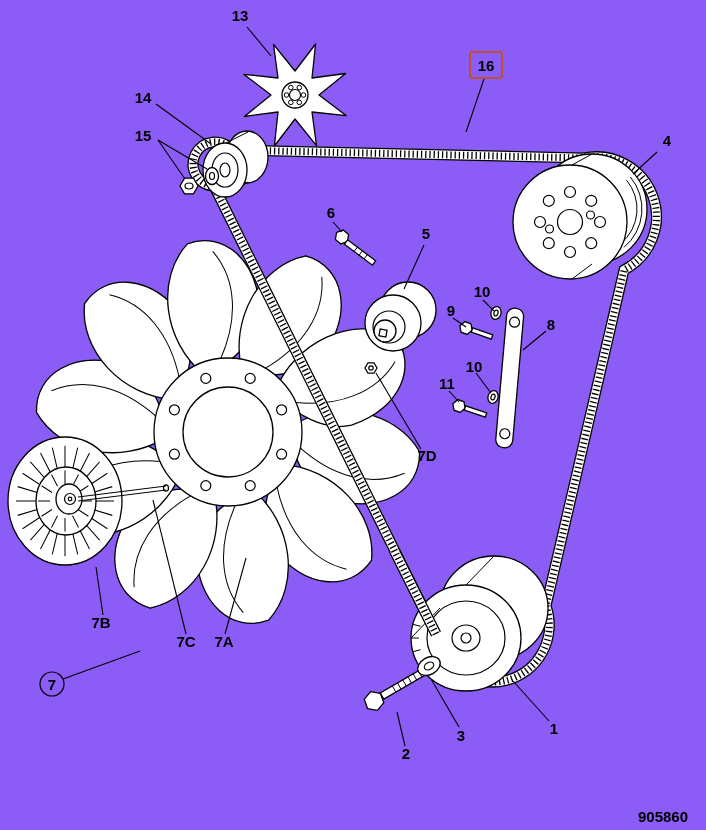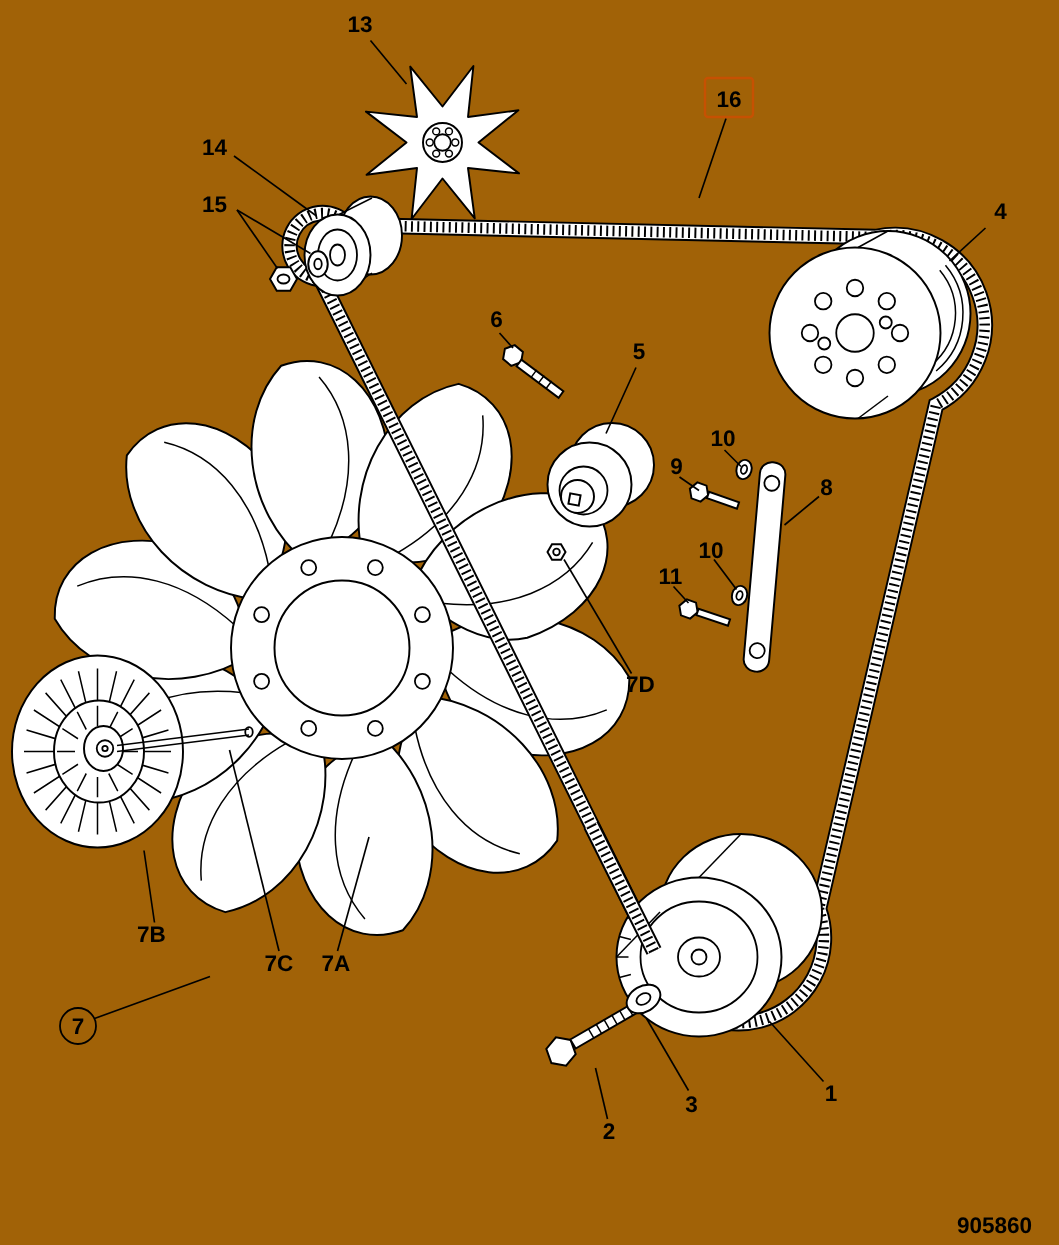--- a/index.html
+++ b/index.html
@@ -1,16 +1,16 @@
 <!DOCTYPE html>
 <html><head>
 <meta charset="utf-8">
 <style>
   html,body{margin:0;padding:0;background:#fff;}
-  .stage{position:relative;width:706px;height:830px;background:#a16207;overflow:hidden;
+  .stage{position:relative;width:706px;height:830px;background:#8b5cf6;overflow:hidden;
          font-family:"Liberation Sans",sans-serif;}
   .ol{fill:#fff;stroke:#000;stroke-width:1.3;}
   .st{fill:none;stroke:#000;stroke-width:1.2;}
   .thin{fill:none;stroke:#000;stroke-width:1;}
   .lead{stroke:#000;stroke-width:1.1;}
   .callout{font:bold 15px "Liberation Sans",sans-serif;fill:#000;}
   .figref{font:bold 15px "Liberation Sans",sans-serif;fill:#000;}
 </style>
 </head>
 <body>

